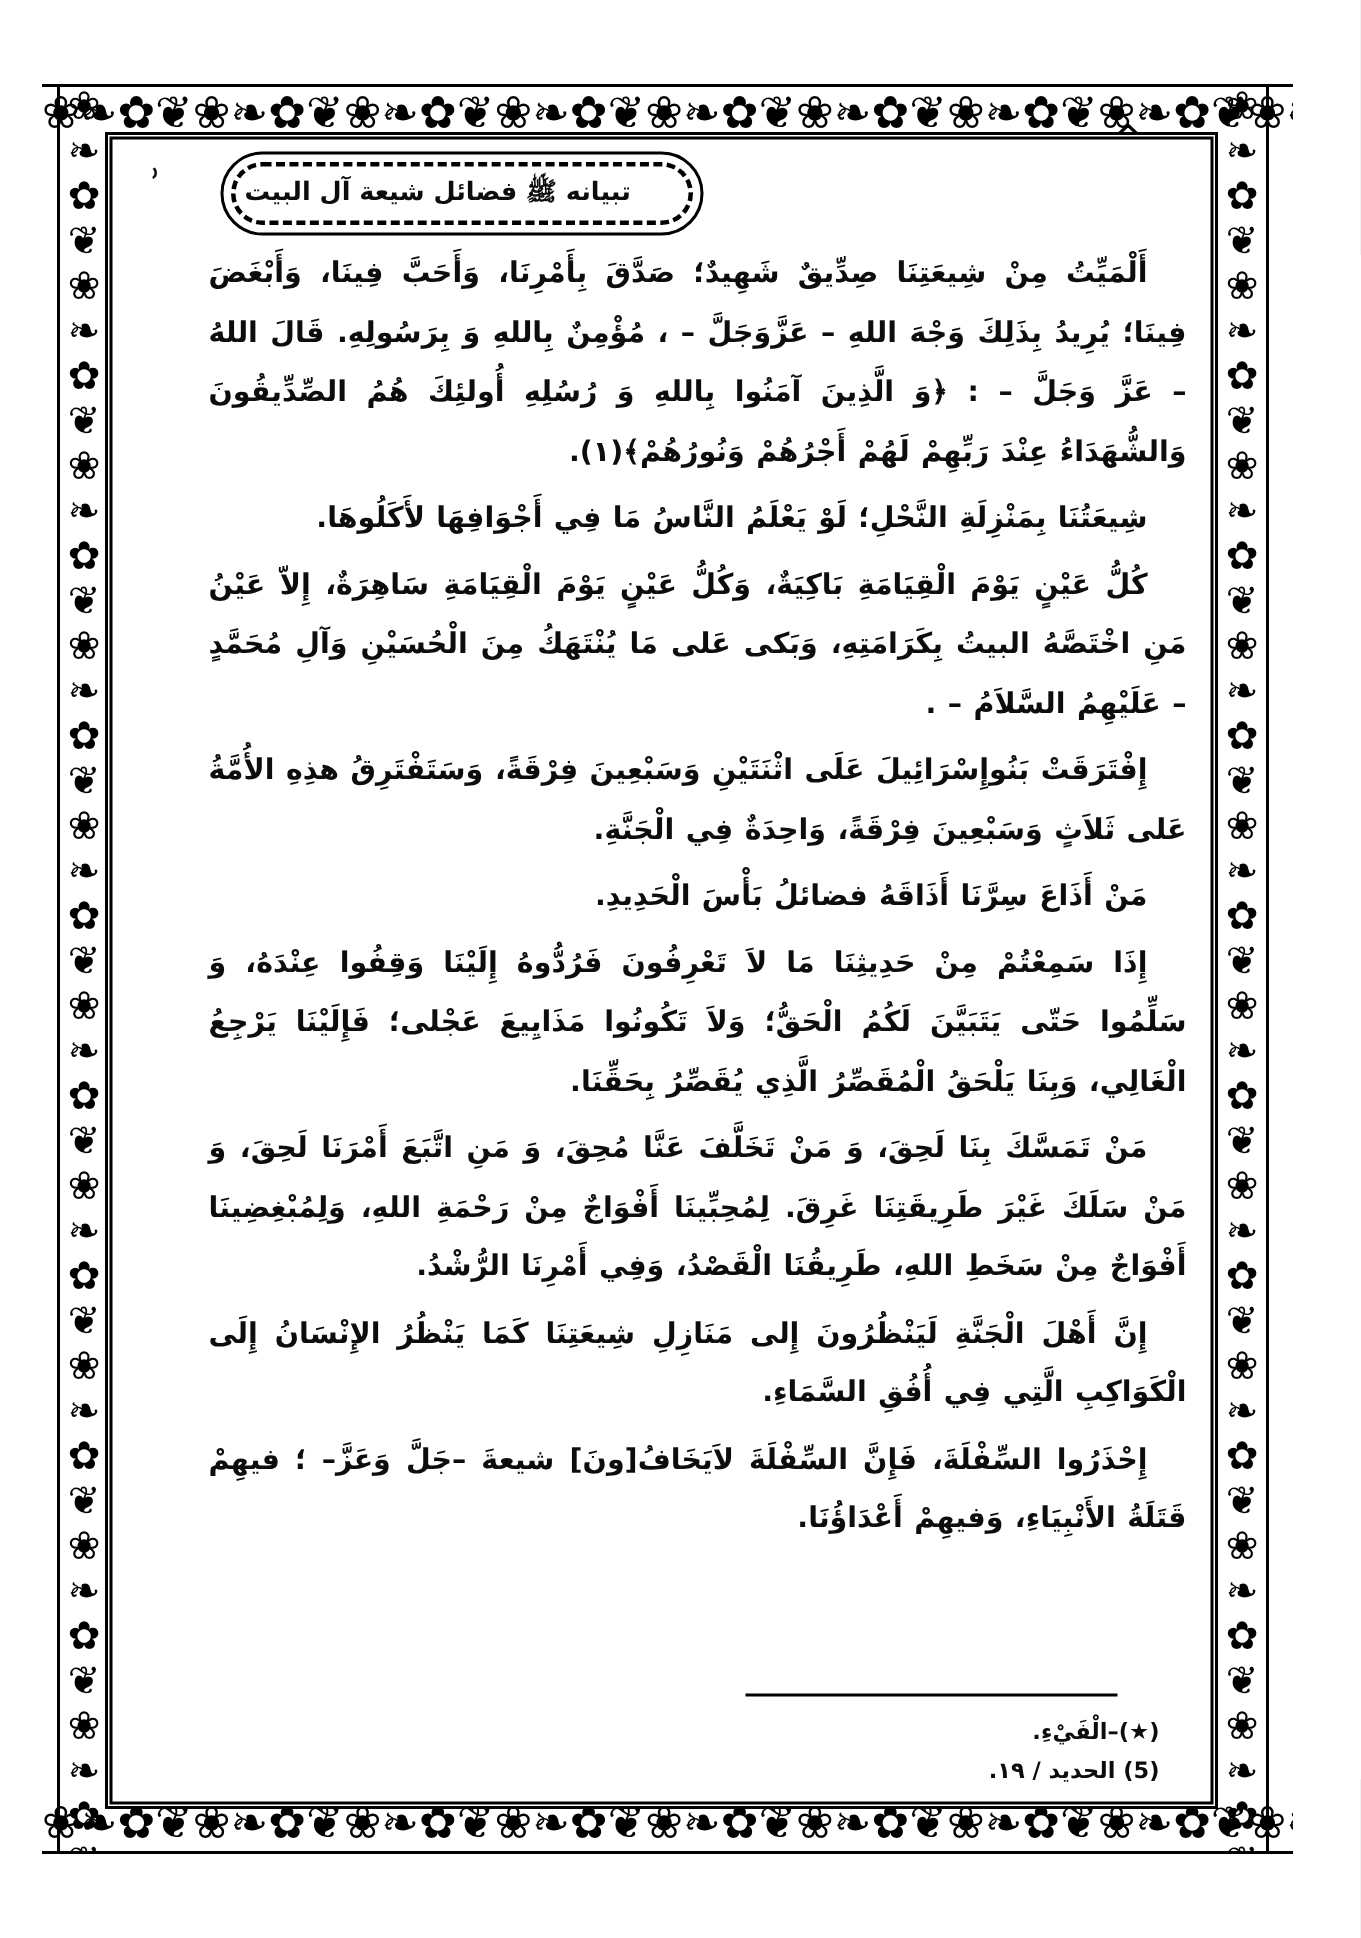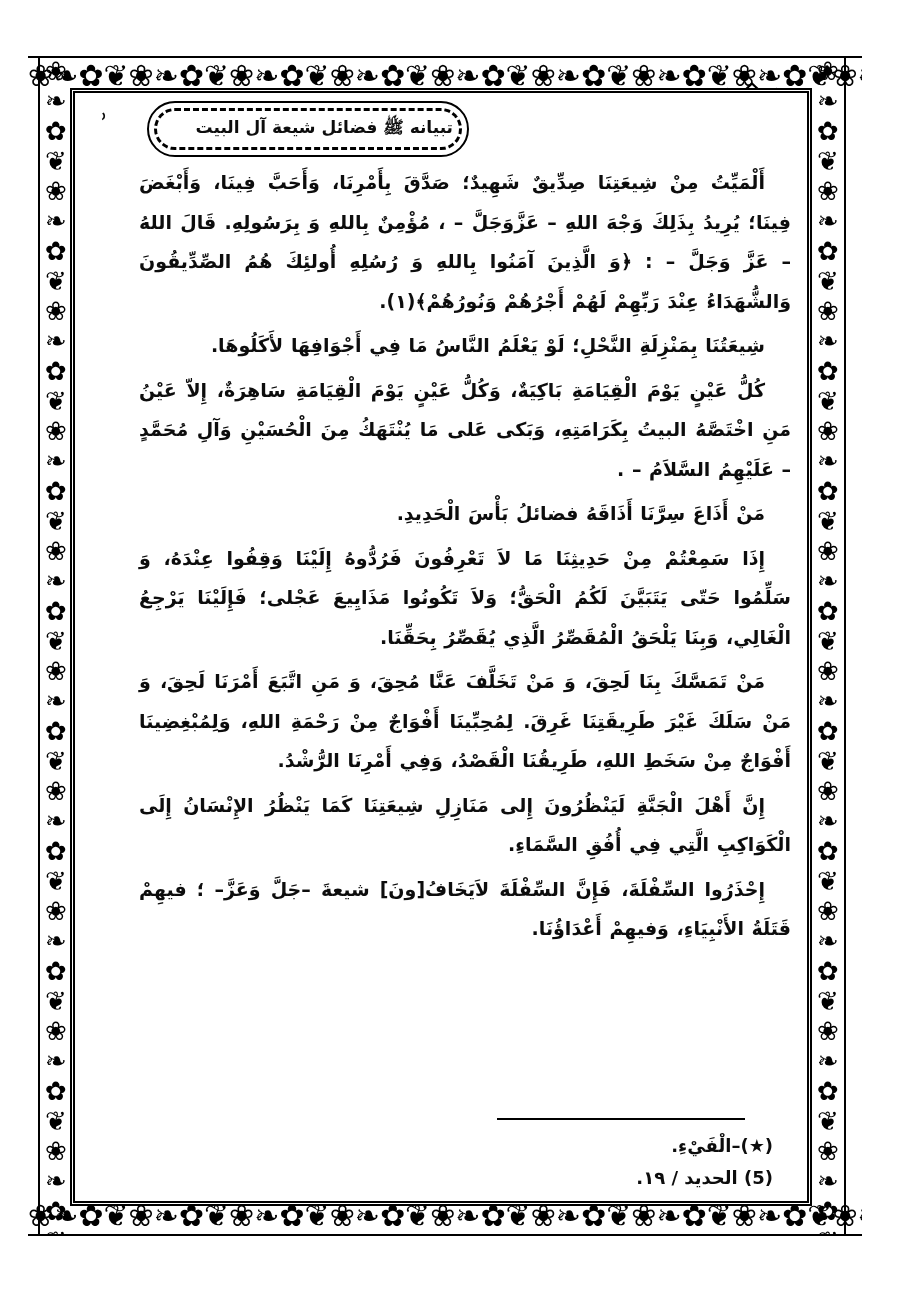--- a/index.html
+++ b/index.html
@@ -47,21 +47,21 @@
     background:#fff;
   }
 
   
   .header-pill {
     position:absolute;
     left:72px; top:8px;
     width:322px; height:56px;
     border:2px solid #000;
     border-radius:30px;
-    display:flex; align-items:center; justify-content:flex-end;
+    display:flex; align-items:center; justify-content:flex-start;
   }
   .header-pill::before {
     content:"";
     position:absolute; inset:5px;
     border:3px dashed #000;
     border-radius:24px;
   }
   .header-title {
     position:relative;
     direction:rtl;
@@ -119,21 +119,21 @@
     direction:rtl;
     text-align:right;
   }
   .fn-rule {
     width:248px; height:2px;
     background:#000;
     margin-right:46px;
     margin-bottom:10px;
   }
   .footnote {
-    font-size:18px;
+    font-size:15px;
     font-weight:bold;
     line-height:1.75;
     padding-right:18px;
   }
 
   
   .pen-mark {
     position:absolute;
     left:24px; top:12px;
     font-size:14px; font-weight:bold;
@@ -162,20 +162,21 @@
     <span class="pen-mark">٫</span>
 
     <div class="header-pill">
       <span class="header-title">تبيانه ﷺ فضائل شيعة آل البيت</span>
     </div>
 
     <div class="body-text">
       <p>أَلْمَيِّتُ مِنْ شِيعَتِنَا صِدِّيقٌ شَهِيدٌ؛ صَدَّقَ بِأَمْرِنَا، وَأَحَبَّ فِينَا، وَأَبْغَضَ فِينَا؛ يُرِيدُ بِذَلِكَ وَجْهَ اللهِ – عَزَّوَجَلَّ – ، مُؤْمِنٌ بِاللهِ وَ بِرَسُولِهِ. قَالَ اللهُ – عَزَّ وَجَلَّ – : ﴿وَ الَّذِينَ آمَنُوا بِاللهِ وَ رُسُلِهِ أُولئِكَ هُمُ الصِّدِّيقُونَ وَالشُّهَدَاءُ عِنْدَ رَبِّهِمْ لَهُمْ أَجْرُهُمْ وَنُورُهُمْ﴾(١).</p>
       <p>شِيعَتُنَا بِمَنْزِلَةِ النَّحْلِ؛ لَوْ يَعْلَمُ النَّاسُ مَا فِي أَجْوَافِهَا لأَكَلُوهَا.</p>
       <p>كُلُّ عَيْنٍ يَوْمَ الْقِيَامَةِ بَاكِيَةٌ، وَكُلُّ عَيْنٍ يَوْمَ الْقِيَامَةِ سَاهِرَةٌ، إِلاّ عَيْنُ مَنِ اخْتَصَّهُ البيتُ بِكَرَامَتِهِ، وَبَكى عَلى مَا يُنْتَهَكُ مِنَ الْحُسَيْنِ وَآلِ مُحَمَّدٍ – عَلَيْهِمُ السَّلاَمُ – .</p>
+      <p>إِفْتَرَقَتْ بَنُوإِسْرَائِيلَ عَلَى اثْنَتَيْنِ وَسَبْعِينَ فِرْقَةً، وَسَتَفْتَرِقُ هذِهِ الأُمَّةُ عَلى ثَلاَثٍ وَسَبْعِينَ فِرْقَةً، وَاحِدَةٌ فِي الْجَنَّةِ.</p>
       <p>مَنْ أَذَاعَ سِرَّنَا أَذَاقَهُ فضائلُ بَأْسَ الْحَدِيدِ.</p>
       <p>إِذَا سَمِعْتُمْ مِنْ حَدِيثِنَا مَا لاَ تَعْرِفُونَ فَرُدُّوهُ إِلَيْنَا وَقِفُوا عِنْدَهُ، وَ سَلِّمُوا حَتّى يَتَبَيَّنَ لَكُمُ الْحَقُّ؛ وَلاَ تَكُونُوا مَذَايِيعَ عَجْلى؛ فَإِلَيْنَا يَرْجِعُ الْغَالِي، وَبِنَا يَلْحَقُ الْمُقَصِّرُ الَّذِي يُقَصِّرُ بِحَقِّنَا.</p>
       <p>مَنْ تَمَسَّكَ بِنَا لَحِقَ، وَ مَنْ تَخَلَّفَ عَنَّا مُحِقَ، وَ مَنِ اتَّبَعَ أَمْرَنَا لَحِقَ، وَ مَنْ سَلَكَ غَيْرَ طَرِيقَتِنَا غَرِقَ. لِمُحِبِّينَا أَفْوَاجٌ مِنْ رَحْمَةِ اللهِ، وَلِمُبْغِضِينَا أَفْوَاجٌ مِنْ سَخَطِ اللهِ، طَرِيقُنَا الْقَصْدُ، وَفِي أَمْرِنَا الرُّشْدُ.</p>
       <p>إِنَّ أَهْلَ الْجَنَّةِ لَيَنْظُرُونَ إِلى مَنَازِلِ شِيعَتِنَا كَمَا يَنْظُرُ الإِنْسَانُ إِلَى الْكَوَاكِبِ الَّتِي فِي أُفُقِ السَّمَاءِ.</p>
       <p>إِحْذَرُوا السِّفْلَةَ، فَإِنَّ السِّفْلَةَ لاَيَخَافُ[ونَ] شيعةَ –جَلَّ وَعَزَّ– ؛ فيهِمْ قَتَلَةُ الأَنْبِيَاءِ، وَفيهِمْ أَعْدَاؤُنَا.</p>
 
     </div>
 
     <div class="footnotes">
       <div class="fn-rule"></div>

